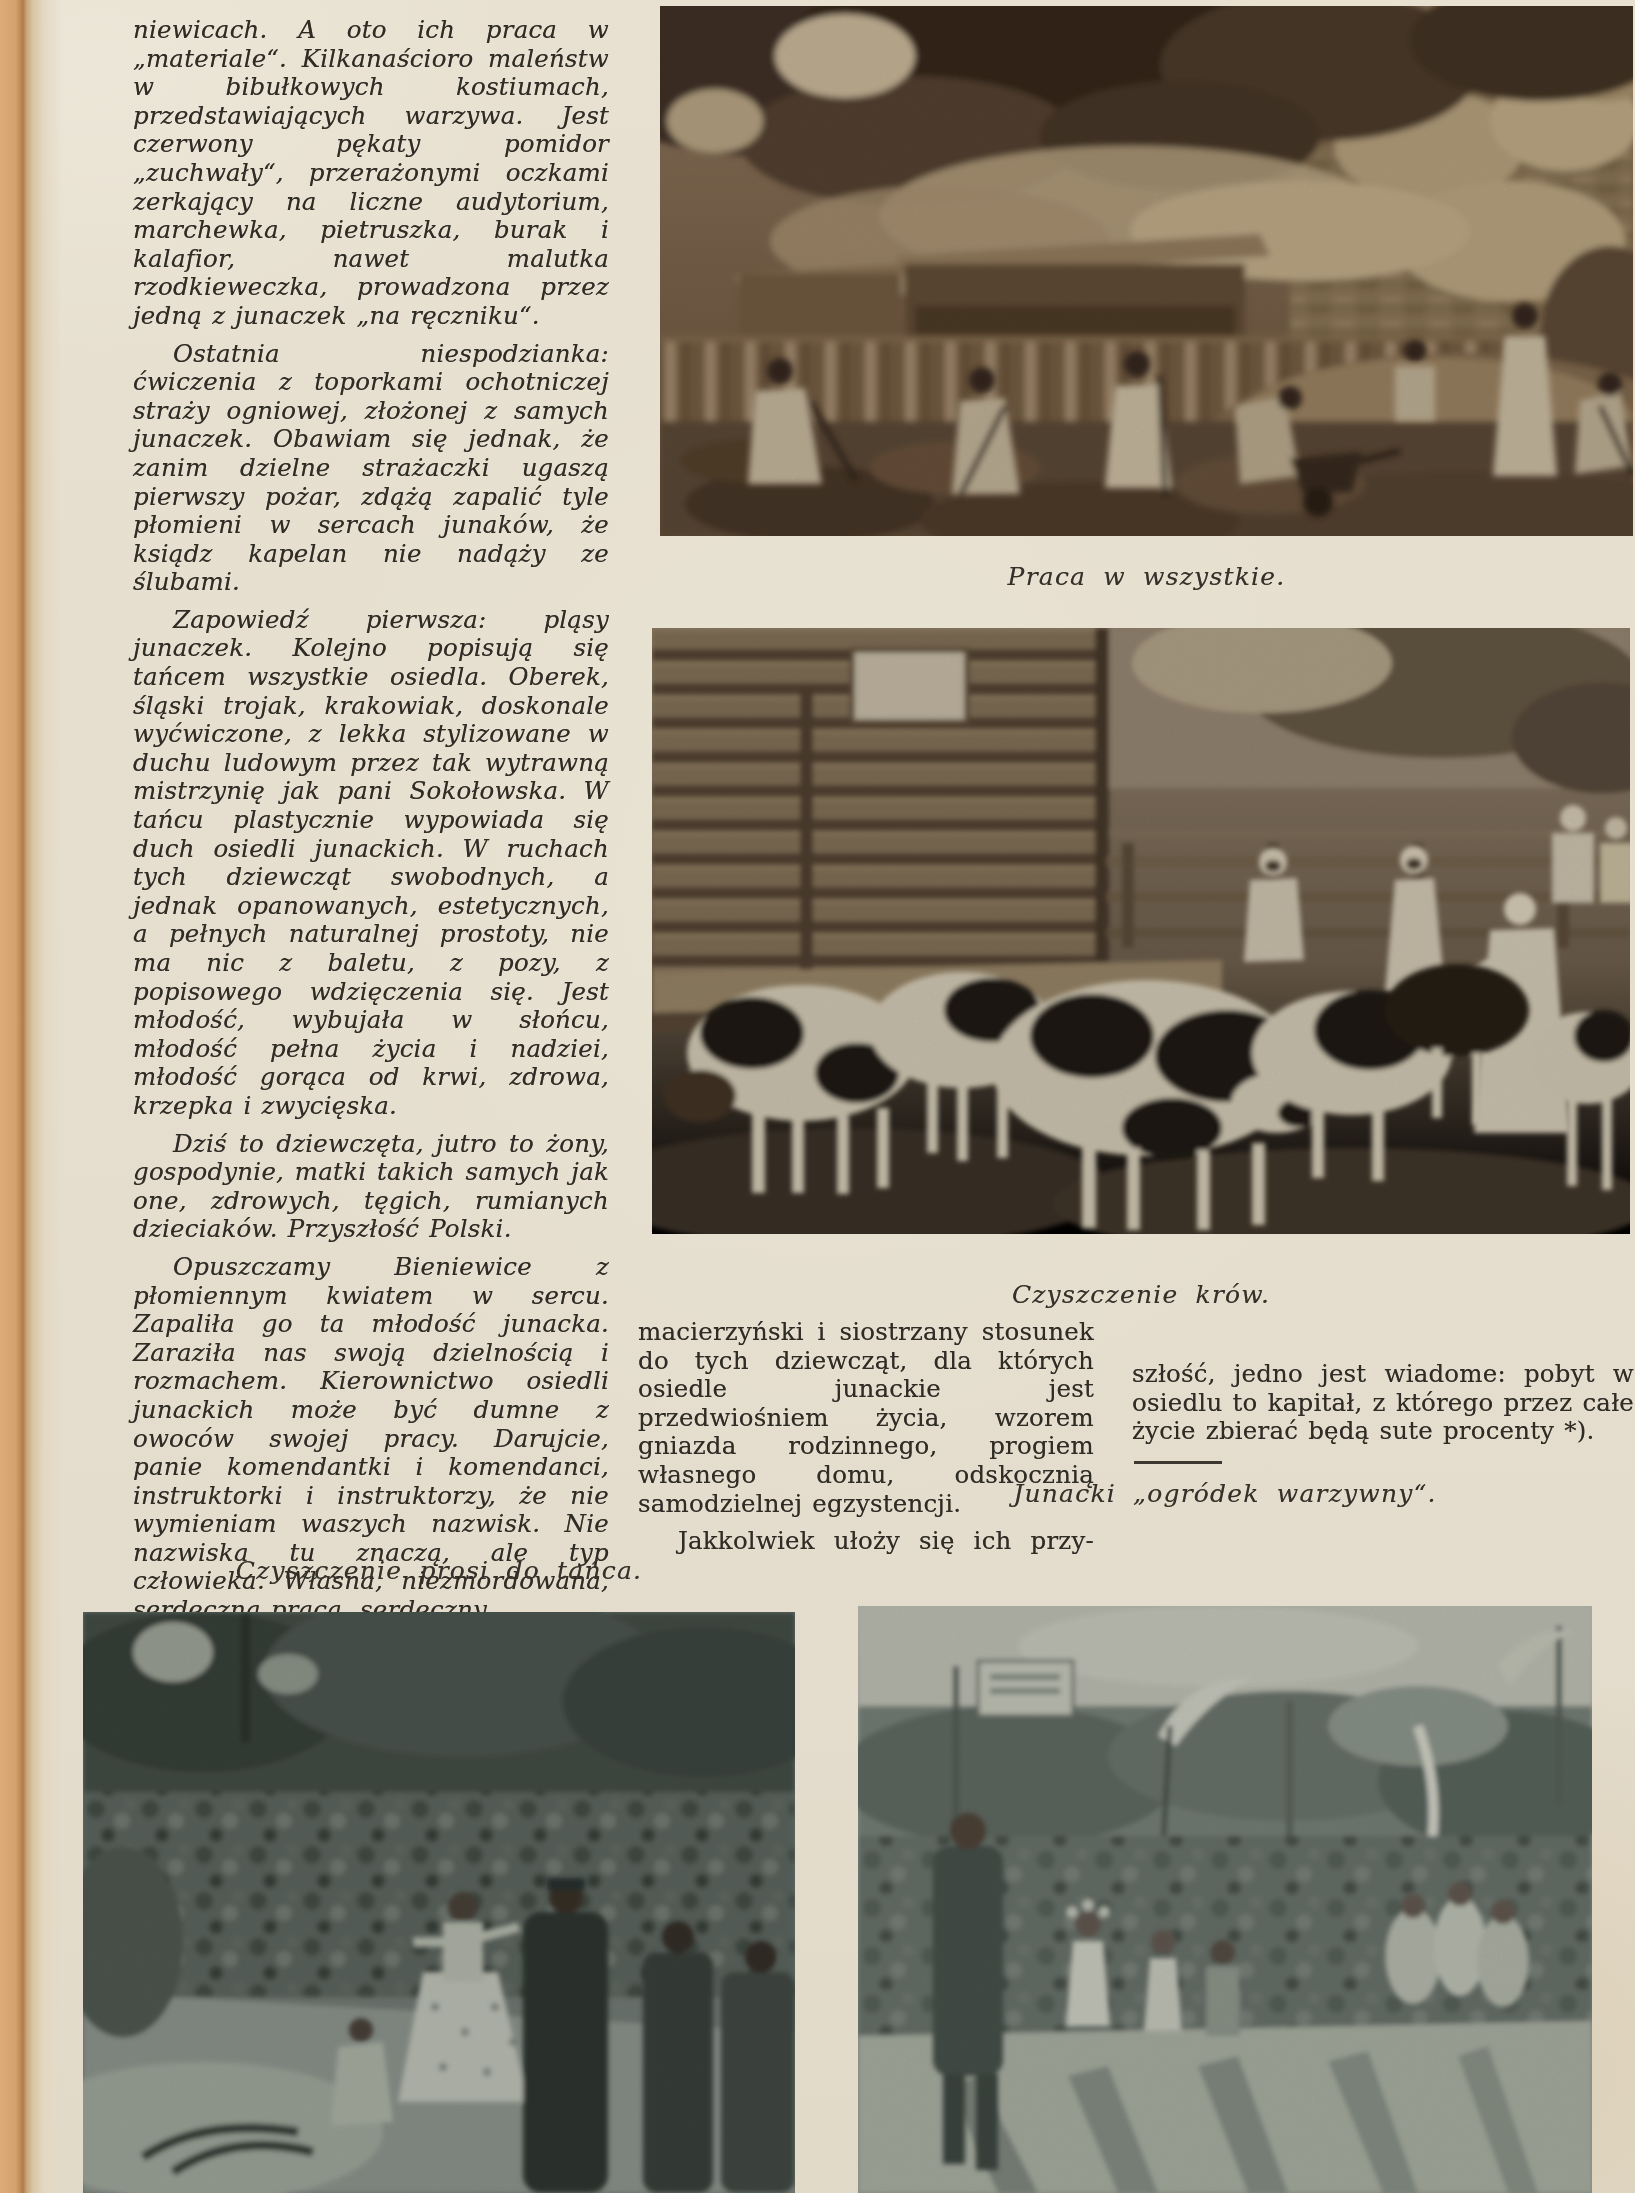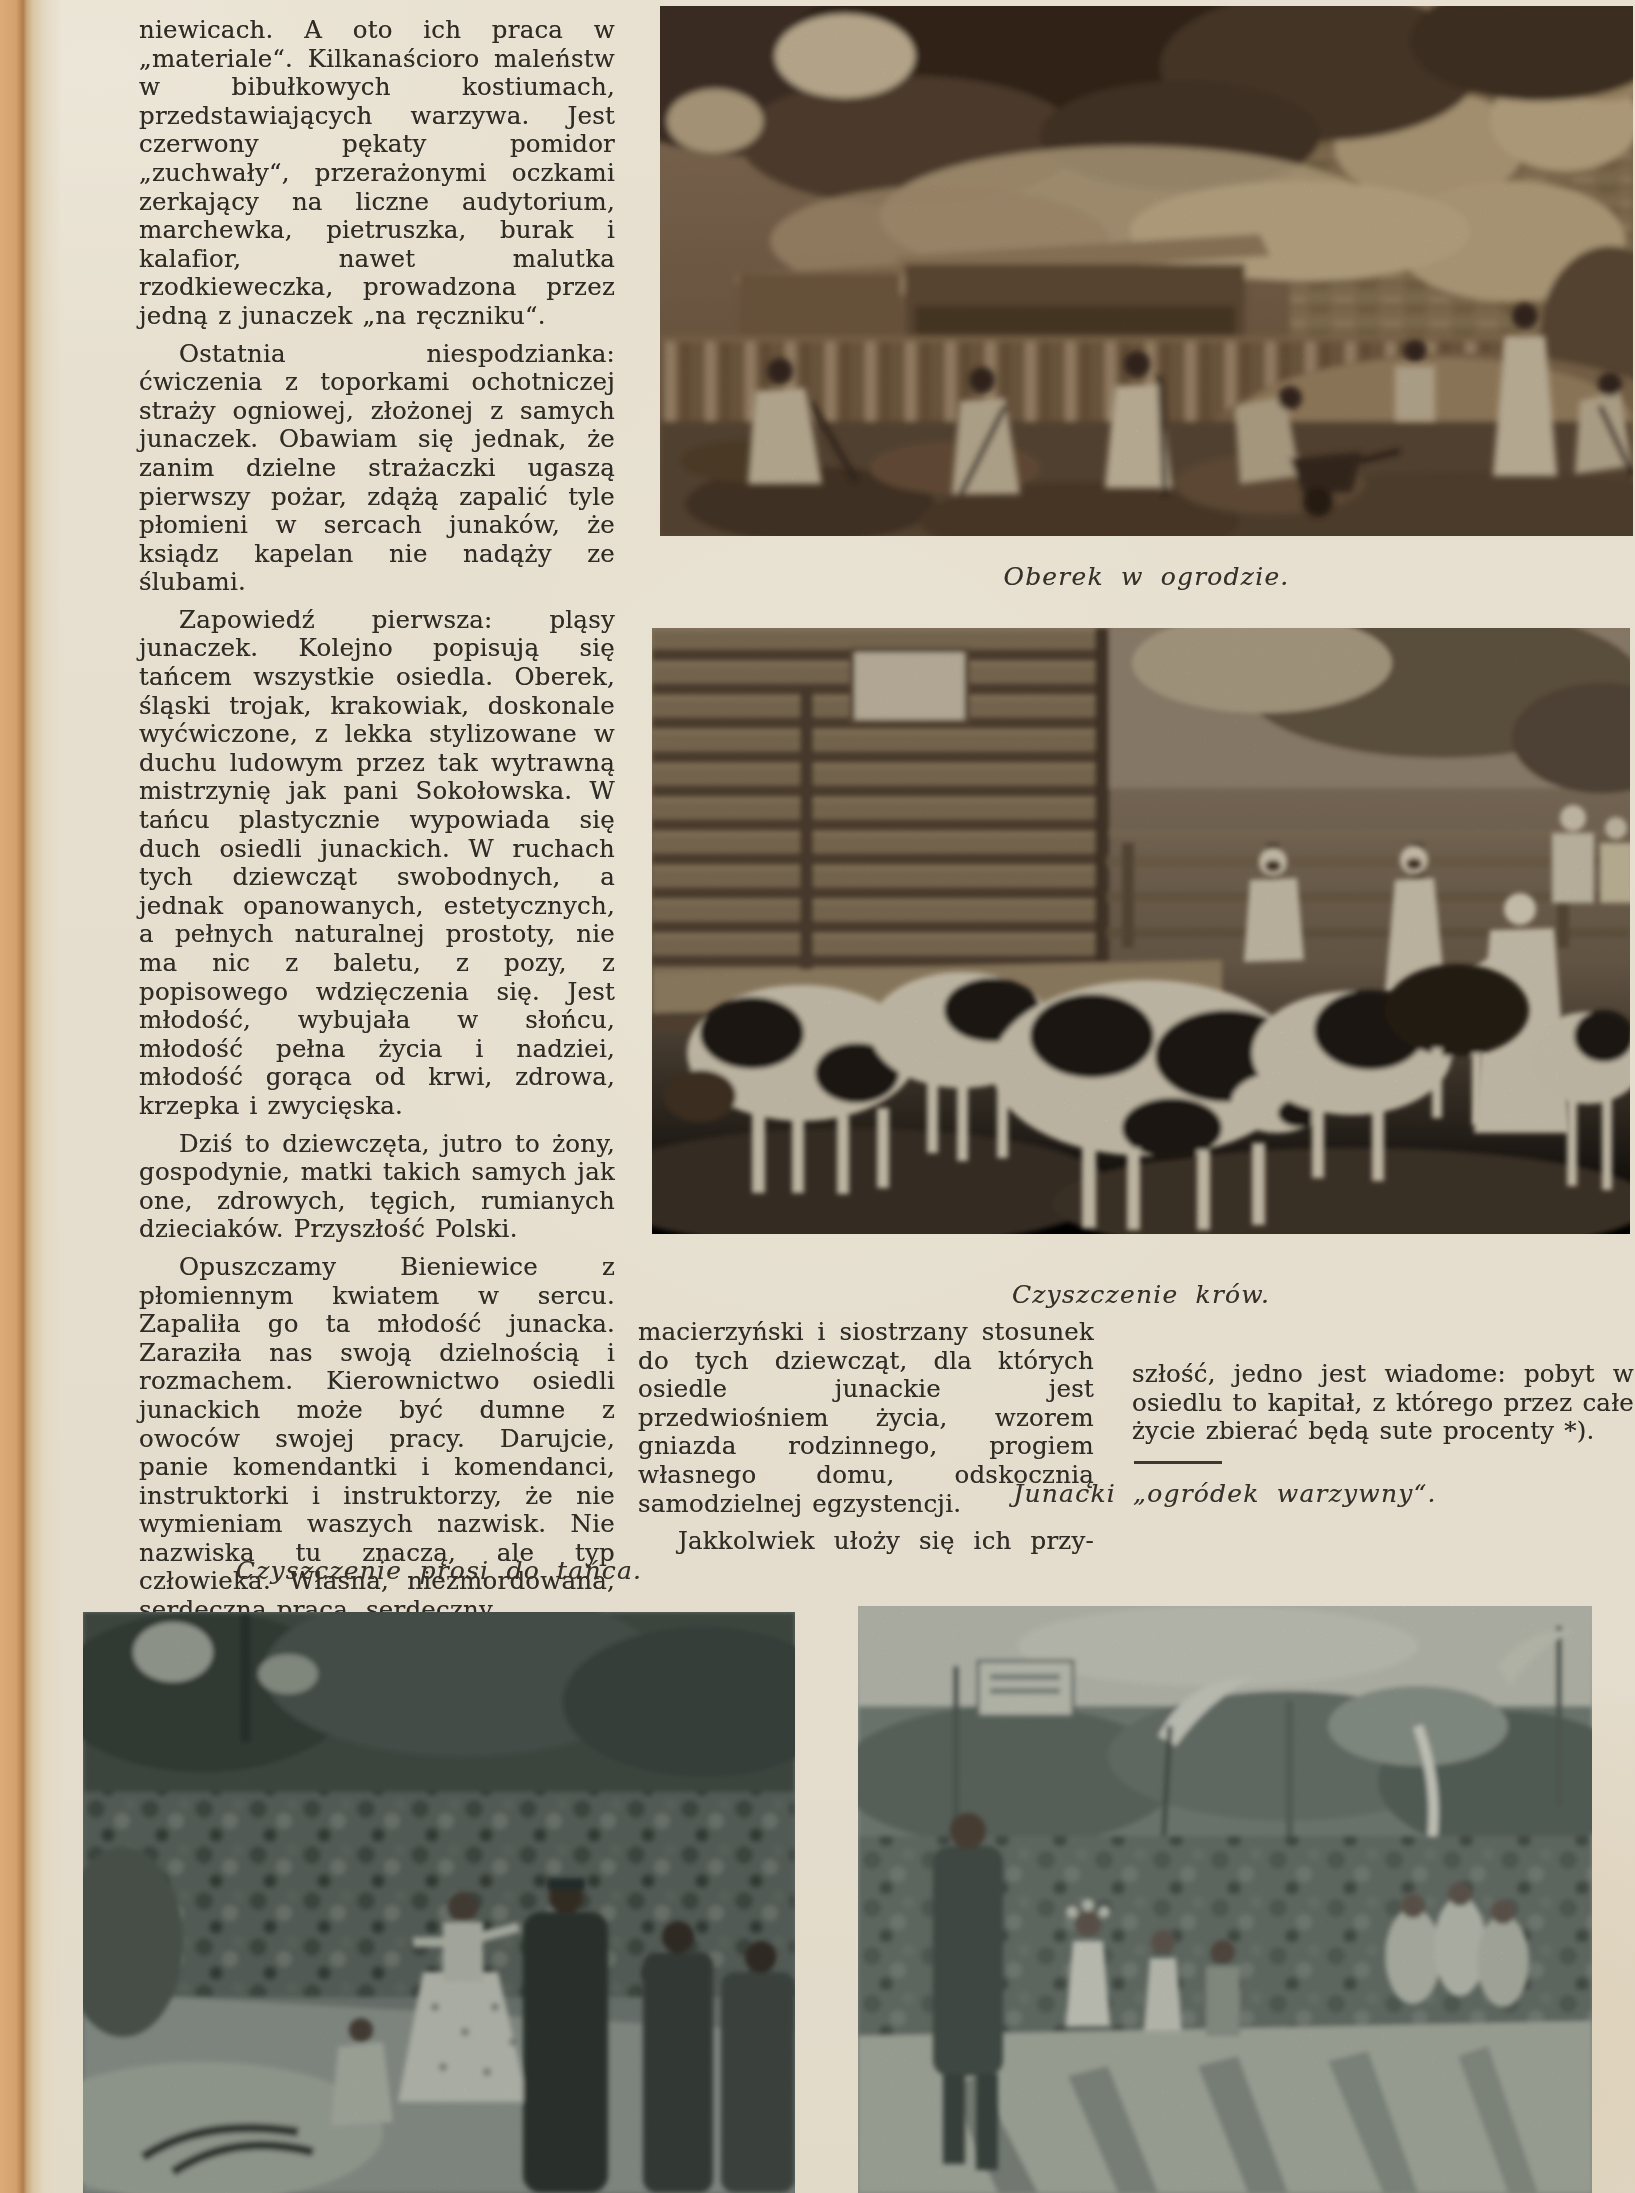--- a/index.html
+++ b/index.html
@@ -10,21 +10,21 @@
       radial-gradient(800px 900px at 50% 40%, #e9e3d4 0%, rgba(233,227,212,0) 70%),
       linear-gradient(180deg,#e8e1d1 0%,#e5decf 55%,#e2dac9 100%);
     font-family:"DejaVu Serif", serif;color:#2f2b25;}
   .page-edge{position:absolute;left:0;top:0;width:62px;height:2193px;
     background:linear-gradient(90deg,#dcab79 0px,#d4a16d 16px,#b07c4a 23px,#caa87c 27px,#d9c6a4 33px,#e3d8c2 44px,rgba(231,224,209,0) 62px);}
   .col{position:absolute;text-align:justify;letter-spacing:.2px;word-spacing:2px;}
   .col p{margin:0 0 9px 0;font-size:24.5px;line-height:28.6px;
     text-shadow:0 0 .5px rgba(47,43,37,.55);}
   .col p.ind{text-indent:40px;}
   .col p.spread{text-align-last:justify;}
-  .col-left{left:139px;top:16px;width:476px;}
+  .col-left{left:133px;top:16px;width:476px;font-style:italic;}
   .col-mid{left:638px;top:1318px;width:456px;}
   .col-right{left:1132px;top:1320px;width:502px;margin-top:40px;}
   .fn-rule{width:88px;height:0;border-top:3px solid #3c3830;margin:15px 0 13px 2px;}
   .footnote{font-size:20.5px !important;line-height:24.5px !important;text-indent:26px;}
   figure{margin:0;position:absolute;}
   figure svg{display:block;}
   .photo-garden{left:660px;top:6px;}
   .photo-cows{left:652px;top:628px;}
   .photo-dance{left:83px;top:1612px;}
   .photo-veg{left:858px;top:1606px;}
@@ -132,21 +132,21 @@
         <polygon points="920,395 960,385 972,460 915,468" fill="#cfbfa2"></polygon>
         <circle cx="950" cy="378" r="12" fill="#3b2c20"></circle>
         <line x1="940" y1="400" x2="973" y2="470" stroke="#35281d" stroke-width="5"></line>
         <polygon points="630,452 702,446 692,486 643,488" fill="#3e2f22"></polygon>
         <circle cx="658" cy="496" r="15" fill="#2e2218"></circle>
         <line x1="700" y1="455" x2="740" y2="445" stroke="#2e2218" stroke-width="5"></line>
       </g>
       <rect width="973" height="530" filter="url(#g1)" opacity=".18"></rect>
     </svg>
   </figure>
-  <div class="caption caption-garden">Oberek w ogrodzie.</div>
+  <div class="caption caption-garden">Praca w wszystkie.</div>
 
   <figure class="photo-cows">
     <svg width="978" height="606" viewBox="0 0 978 606">
       <defs>
         <linearGradient id="lg2" x1="0" y1="0" x2="0" y2="1">
           <stop offset="0" stop-color="#a08e76"></stop>
             <stop offset=".55" stop-color="#786753"></stop>
             <stop offset="1" stop-color="#55483
 6"></stop>
         </linearGradient>

